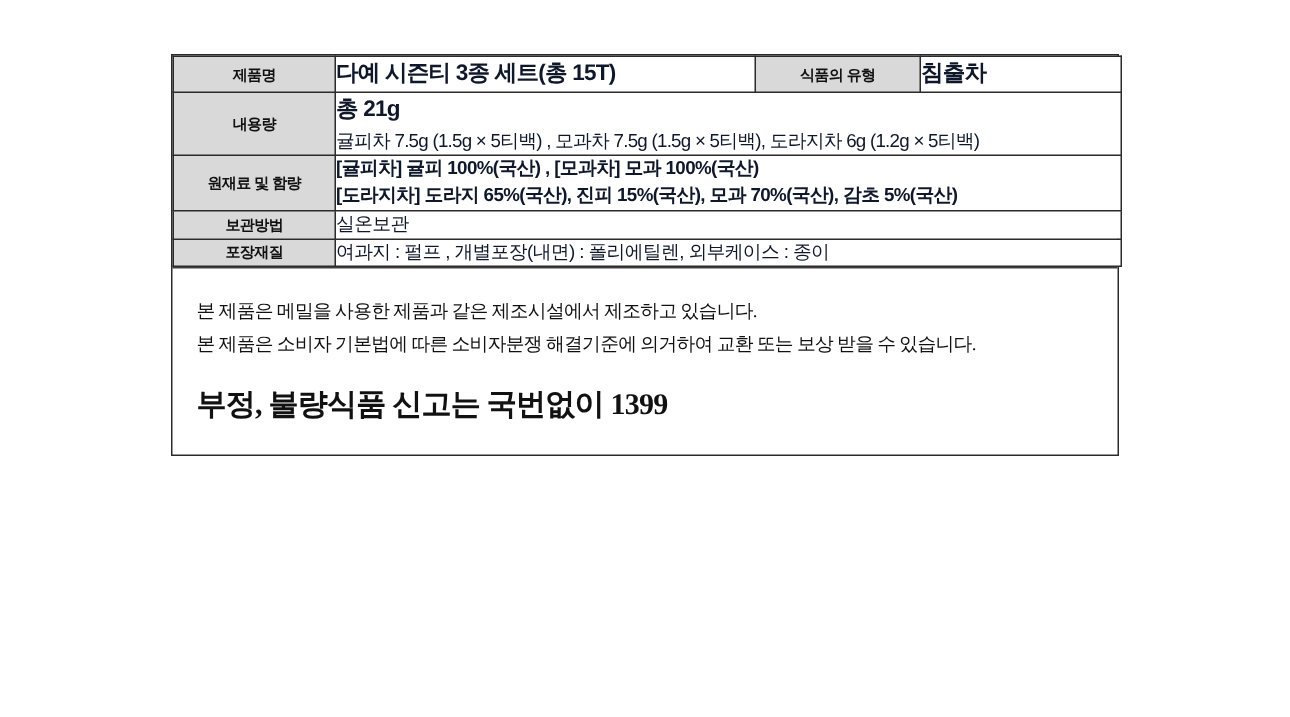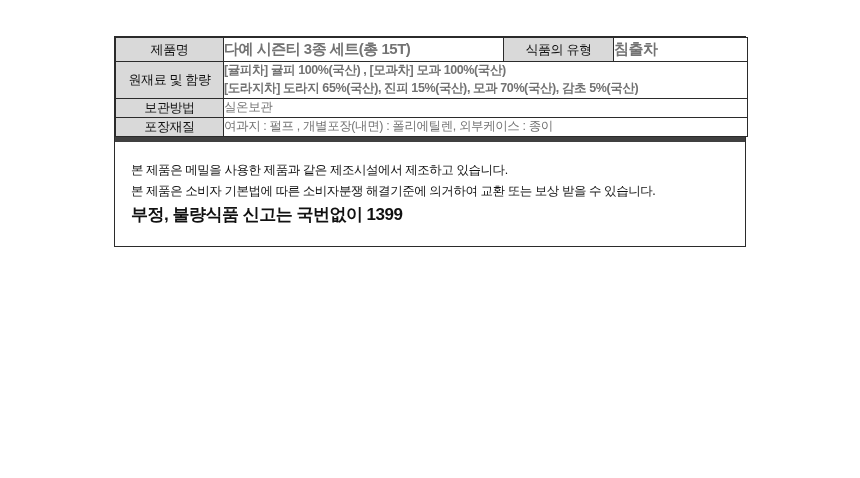--- a/index.html
+++ b/index.html
@@ -35,33 +35,33 @@
     table-layout: fixed;
   }
   table.spec td {
     border: 1px solid #2b2b2b;
     padding: 0;
     vertical-align: middle;
   }
   td.hdr {
     background: #d9d9d9;
     text-align: center;
-    font-weight: normal;
-    font-size: 13px;
+    font-weight: bold;
+    font-size: 10px;
     letter-spacing: -0.4px;
     padding: 6px 4px;
     color: #111111;
   }
   td.val {
     background: #ffffff;
     font-size: 12.5px;
     letter-spacing: -0.4px;
     padding: 6px 9px;
     line-height: 1.42;
-    color: #737373;
+    color: #0f172a;
   }
   .big {
     font-size: 15px;
     font-weight: bold;
     letter-spacing: -0.5px;
     display: block;
     margin-bottom: 2px;
   }
   .sub {
     font-size: 12.5px;
@@ -72,30 +72,32 @@
     display: block;
     font-weight: bold;
   }
   .col-a { width: 108px; }
   .col-b { width: 280px; }
   .col-c { width: 110px; }
   .col-d { width: 134px; }
 
   .notes {
     padding: 18px 16px 20px 16px;
-    border-top: 5px solid #404040;
+    border-top: 1px solid #404040;
+    font-family: Liberation Serif, serif;
   }
   .note-line {
     font-size: 12.5px;
     letter-spacing: -0.45px;
     line-height: 1.72;
     color: #111111;
   }
   .report-line {
-    font-size: 17px;
+    margin-top: 16px;
+    font-size: 20px;
     font-weight: bold;
     letter-spacing: -0.5px;
     color: #111111;
   }
 </style>
 </head>
 <body>
 
 <div class="page">
   <div class="label-box">
@@ -112,20 +114,27 @@
           <td class="hdr">제품명</td>
           <td class="val">
             <span class="big">다예 시즌티 3종 세트(총 15T)</span>
           </td>
           <td class="hdr">식품의 유형</td>
           <td class="val">
             <span class="big">침출차</span>
           </td>
         </tr>
 
+        <tr>
+          <td class="hdr">내용량</td>
+          <td class="val" colspan="3">
+            <span class="big">총 21g</span>
+            <span class="sub">귤피차 7.5g (1.5g × 5티백) , 모과차 7.5g (1.5g × 5티백), 도라지차 6g (1.2g × 5티백)</span>
+          </td>
+        </tr>
 
         <tr>
           <td class="hdr">원재료 및 함량</td>
           <td class="val" colspan="3">
             <span class="line">[귤피차] 귤피 100%(국산) , [모과차] 모과 100%(국산)</span>
             <span class="line">[도라지차] 도라지 65%(국산), 진피 15%(국산), 모과 70%(국산), 감초 5%(국산)</span>
           </td>
         </tr>
 
 

